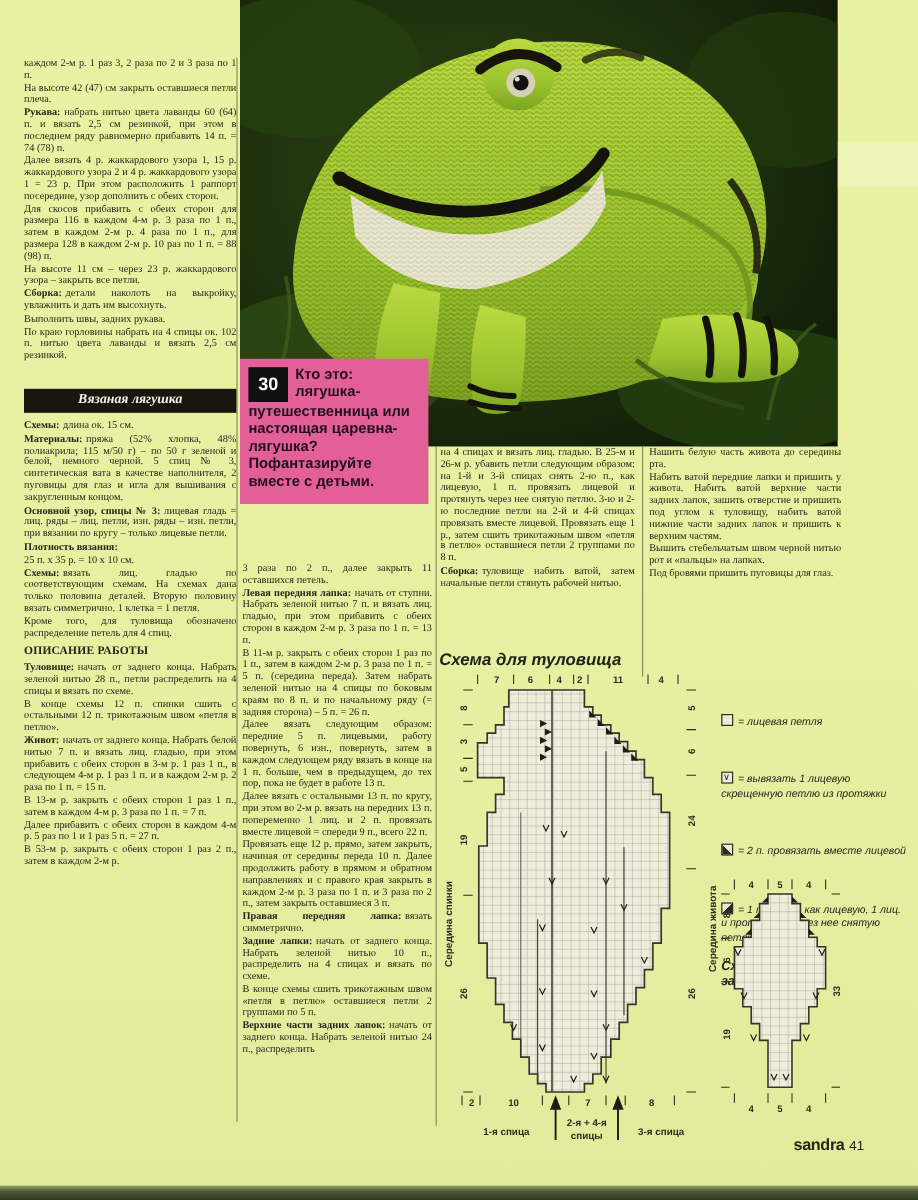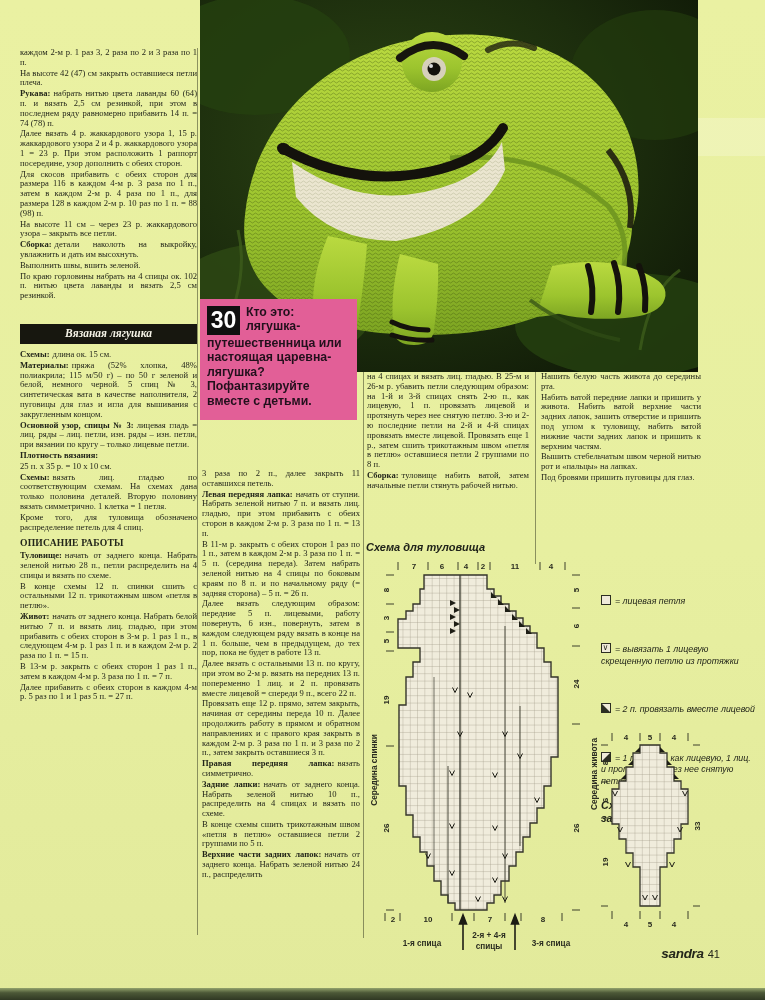--- a/index.html
+++ b/index.html
@@ -16,38 +16,38 @@
           text-align:center;font-size:11.5px;padding:3px 0 4px;margin:23px 0 6px;}
   .subhdr{font-weight:bold;font-size:9.6px;margin:6px 0 2px;text-align:left;letter-spacing:.2px;}
   
   .photo{position:absolute;left:200px;top:0;width:498px;height:372px;overflow:hidden;background:#15200b;}
   .photo svg{display:block;}
   .scanband{position:absolute;left:698px;top:118px;width:67px;height:38px;background:rgba(252,252,230,.30);}
   
   .badge{position:absolute;left:200px;top:299px;width:157px;height:121px;background:#e25f97;
          padding:6px 7px 4px;box-sizing:border-box;}
   .badge-num{float:left;width:33px;height:29px;background:#101010;color:#fff;font-weight:bold;
-             font-size:23px;text-align:center;line-height:29px;margin:1px 6px 1px 0;}
+             font-size:15px;text-align:center;line-height:29px;margin:1px 6px 1px 0;}
   .badge-text{font-weight:bold;font-size:12.3px;line-height:1.17;color:#22101c;}
   
-  .chart-title{position:absolute;font-style:italic;font-weight:bold;font-size:11px;color:#20231a;text-align:center;}
+  .chart-title{position:absolute;font-style:italic;font-weight:bold;font-size:14px;color:#20231a;text-align:center;}
   .chart{position:absolute;}
   .chart text{font-family:"Liberation Sans",sans-serif;fill:#2a2c20;}
   
   .legend{position:absolute;left:601px;top:559px;width:157px;font-size:8.8px;font-style:italic;line-height:1.3;}
   .legend-item{margin-bottom:3px;margin-top:36px;}
   .sym{display:inline-block;width:8px;height:8px;border:1.2px solid #2c2e22;background:#efead9;
        vertical-align:-1px;margin-right:4px;position:relative;font-style:normal;}
   .sym-v::after{content:"\2228";position:absolute;left:0.5px;top:-1.5px;font-size:8px;line-height:9px;color:#2c2e22;}
   .sym-k2tog{background:linear-gradient(to top right,#2c2e22 48%,#efead9 52%);}
   .sym-skp{background:linear-gradient(to top left,#2c2e22 48%,#efead9 52%);}
   .paw-title{font-style:italic;font-weight:bold;font-size:10.8px;margin-top:12px;line-height:1.25;}
   
   .footer{position:absolute;right:45px;top:946px;font-size:11px;color:#23261a;}
-  .brand{font-style:italic;font-weight:bold;font-size:13.5px;letter-spacing:-.3px;margin-right:4px;}
+  .brand{font-weight:bold;font-size:13.5px;letter-spacing:-.3px;margin-right:4px;}
   .bottom-strip{position:absolute;left:0;top:988px;width:765px;height:12px;
                 background:linear-gradient(180deg,#93a36c 0%,#4c5837 40%,#2f3823 100%);}
 </style>
 </head>
 <body>
 
 <div class="page">
 
   <div class="photo">
     <svg width="498" height="372" viewBox="0 0 498 372">
@@ -118,40 +118,41 @@
   <div class="vline" style="left:535px;top:372px;height:192px;"></div>
 
   <div class="col" style="left:20px;top:48px;width:177px;">
     <p><span class="lead"></span><span>каждом 2-м р. 1 раз 3, 2 раза по 2 и 3 раза по 1 п.</span></p>
     <p><span class="lead"></span><span>На высоте 42 (47) см закрыть оставшиеся петли плеча.</span></p>
     <p><span class="lead">Рукава:</span><span>набрать нитью цвета лаванды 60 (64) п. и вязать 2,5 см резинкой, при этом в последнем ряду равномерно прибавить 14 п. = 74 (78) п.</span></p>
     <p><span class="lead"></span><span>Далее вязать 4 р. жаккардового узора 1, 15 р. жаккардового узора 2 и 4 р. жаккардового узора 1 = 23 р. При этом расположить 1 раппорт посередине, узор дополнить с обеих сторон.</span></p>
     <p><span class="lead"></span><span>Для скосов прибавить с обеих сторон для размера 116 в каждом 4-м р. 3 раза по 1 п., затем в каждом 2-м р. 4 раза по 1 п., для размера 128 в каждом 2-м р. 10 раз по 1 п. = 88 (98) п.</span></p>
     <p><span class="lead"></span><span>На высоте 11 см – через 23 р. жаккардового узора – закрыть все петли.</span></p>
     <p><span class="lead">Сборка:</span><span>детали наколоть на выкройку, увлажнить и дать им высохнуть.</span></p>
-    <p><span class="lead"></span><span>Выполнить швы, вшить зеленой.</span></p>
+    <p><span class="lead"></span><span>Выполнить швы, задних рукава.</span></p>
     <p><span class="lead"></span><span>По краю горловины набрать на 4 спицы ок. 102 п. нитью цвета лаванды и вязать 2,5 см резинкой.</span></p>
 
     <div class="barhdr">Вязаная лягушка</div>
 
     <p><span class="lead">Схемы:</span><span>длина ок. 15 см.</span></p>
     <p><span class="lead">Материалы:</span><span>пряжа (52% хлопка, 48% полиакрила; 115 м/50 г) – по 50 г зеленой и белой, немного черной. 5 спиц № 3, синтетическая вата в качестве наполнителя, 2 пуговицы для глаз и игла для вышивания с закругленным концом.</span></p>
     <p><span class="lead">Основной узор, спицы № 3:</span><span>лицевая гладь = лиц. ряды – лиц. петли, изн. ряды – изн. петли, при вязании по кругу – только лицевые петли.</span></p>
     <p><span class="lead">Плотность вязания:</span><span></span></p>
     <p><span class="lead"></span><span>25 п. x 35 р. = 10 x 10 см.</span></p>
     <p><span class="lead">Схемы:</span><span>вязать лиц. гладью по соответствующим схемам. На схемах дана только половина деталей. Вторую половину вязать симметрично. 1 клетка = 1 петля.</span></p>
     <p><span class="lead"></span><span>Кроме того, для туловища обозначено распределение петель для 4 спиц.</span></p>
 
     <div class="subhdr">ОПИСАНИЕ РАБОТЫ</div>
 
     <p><span class="lead">Туловище:</span><span>начать от заднего конца. Набрать зеленой нитью 28 п., петли распределить на 4 спицы и вязать по схеме.</span></p>
     <p><span class="lead"></span><span>В конце схемы 12 п. спинки сшить с остальными 12 п. трикотажным швом «петля в петлю».</span></p>
     <p><span class="lead">Живот:</span><span>начать от заднего конца. Набрать белой нитью 7 п. и вязать лиц. гладью, при этом прибавить с обеих сторон в 3-м р. 1 раз 1 п., в следующем 4-м р. 1 раз 1 п. и в каждом 2-м р. 2 раза по 1 п. = 15 п.</span></p>
     <p><span class="lead"></span><span>В 13-м р. закрыть с обеих сторон 1 раз 1 п., затем в каждом 4-м р. 3 раза по 1 п. = 7 п.</span></p>
     <p><span class="lead"></span><span>Далее прибавить с обеих сторон в каждом 4-м р. 5 раз по 1 и 1 раз 5 п. = 27 п.</span></p>
+    <p><span class="lead"></span><span>В 53-м р. закрыть с обеих сторон 1 раз 2 п., затем в каждом 2-м р.</span></p>
   </div>
 
   <div class="col" style="left:202px;top:428px;width:158px;margin-top:41px;">
     <p><span class="lead"></span><span>3 раза по 2 п., далее закрыть 11 оставшихся петель.</span></p>
     <p><span class="lead">Левая передняя лапка:</span><span>начать от ступни. Набрать зеленой нитью 7 п. и вязать лиц. гладью, при этом прибавить с обеих сторон в каждом 2-м р. 3 раза по 1 п. = 13 п.</span></p>
     <p><span class="lead"></span><span>В 11-м р. закрыть с обеих сторон 1 раз по 1 п., затем в каждом 2-м р. 3 раза по 1 п. = 5 п. (середина переда). Затем набрать зеленой нитью на 4 спицы по боковым краям по 8 п. и по начальному ряду (= задняя сторона) – 5 п. = 26 п.</span></p>
     <p><span class="lead"></span><span>Далее вязать следующим образом: передние 5 п. лицевыми, работу повернуть, 6 изн., повернуть, затем в каждом следующем ряду вязать в конце на 1 п. больше, чем в предыдущем, до тех пор, пока не будет в работе 13 п.</span></p>
     <p><span class="lead"></span><span>Далее вязать с остальными 13 п. по кругу, при этом во 2-м р. вязать на передних 13 п. попеременно 1 лиц. и 2 п. провязать вместе лицевой = спереди 9 п., всего 22 п.</span></p>
     <p><span class="lead"></span><span>Провязать еще 12 р. прямо, затем закрыть, начиная от середины переда 10 п. Далее продолжить работу в прямом и обратном направлениях и с правого края закрыть в каждом 2-м р. 3 раза по 1 п. и 3 раза по 2 п., затем закрыть оставшиеся 3 п.</span></p>
     <p><span class="lead">Правая передняя лапка:</span><span>вязать симметрично.</span></p>

